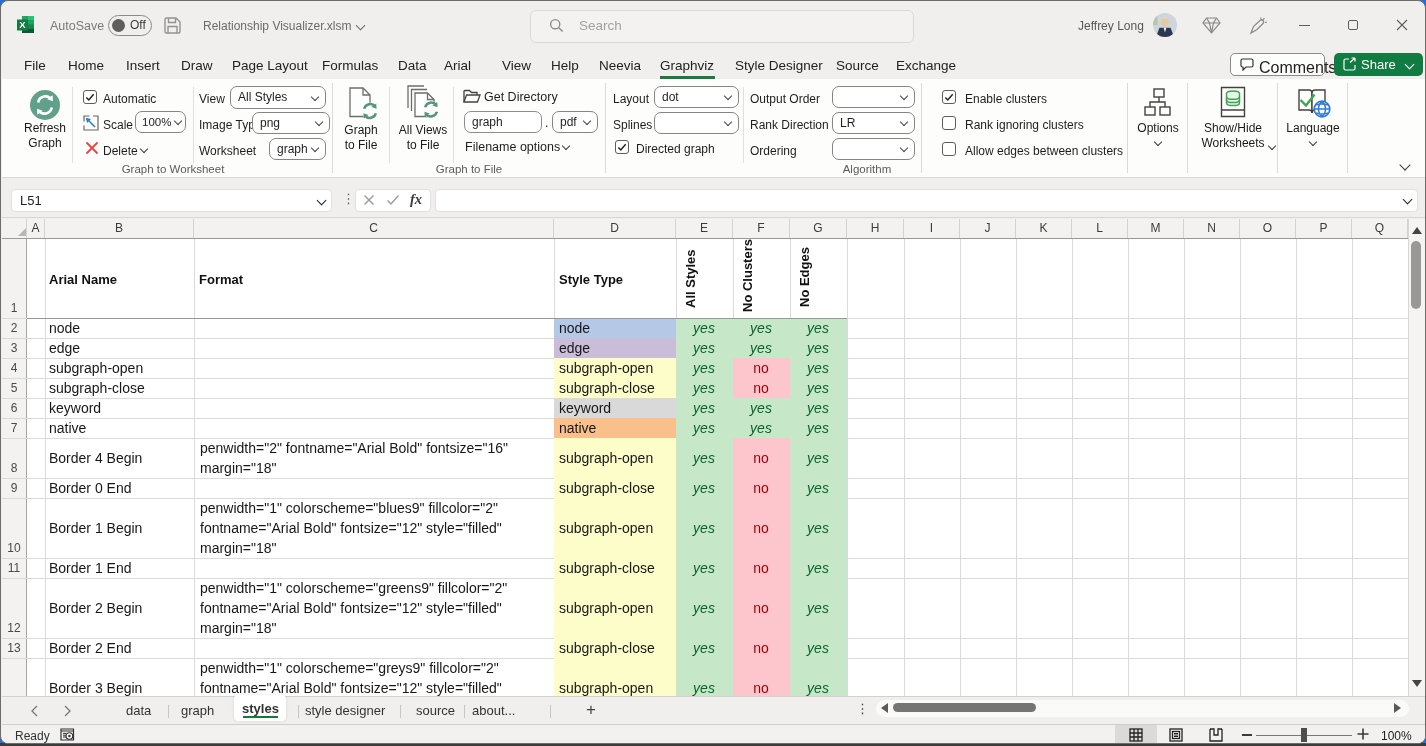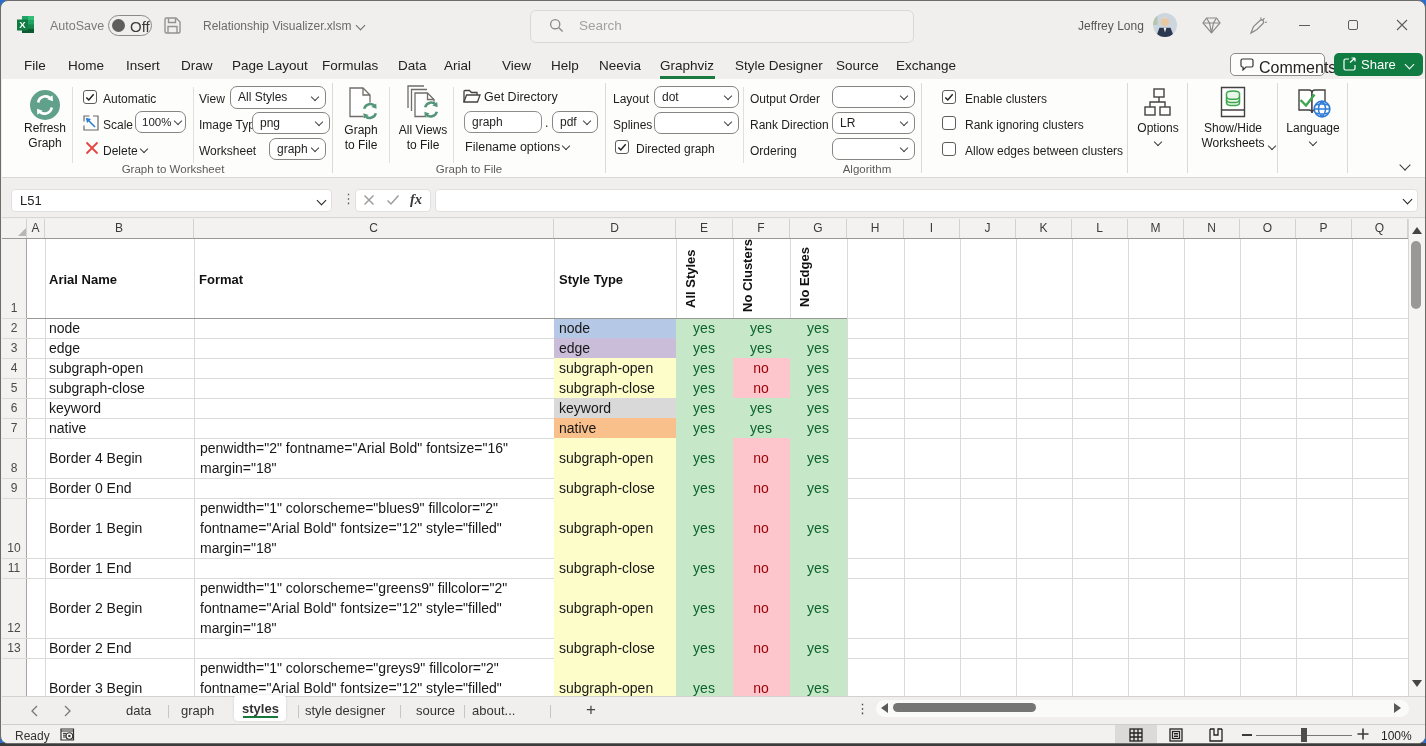--- a/index.html
+++ b/index.html
@@ -23,41 +23,41 @@
 .btxt{position:absolute;font-size:12px;color:#1b1a19;text-align:center;line-height:15px;}
 
 #sheet{position:absolute;left:1px;top:218px;width:1424px;height:477px;background:#fff;}
 .hcell{position:absolute;top:0;height:19px;background:#f3f2f1;font-size:12px;color:#3c3b39;text-align:center;line-height:19px;border-right:1px solid #d4d2d0;}
 .rnum{position:absolute;left:0;width:24px;text-align:center;font-size:12px;line-height:17px;color:#4a4947;}
 .gv{position:absolute;background:#dadad8;width:1px;}
 .gh{position:absolute;background:#dadad8;height:1px;}
 .fill{position:absolute;}
 .ct{position:absolute;font-size:14px;color:#181717;white-space:nowrap;line-height:20px;}
 .yn{position:absolute;font-size:14px;text-align:center;line-height:20px;width:56px;}
-.yes{color:#0c632b;} .no{color:#9c0006;}
+.yes{color:#0c632b;font-style:italic;} .no{color:#9c0006;}
 .bh{position:absolute;font-size:13px;line-height:15px;font-weight:bold;color:#111;white-space:nowrap;}
 .rot{position:absolute;font-size:13px;font-weight:bold;color:#111;white-space:nowrap;line-height:15px;height:15px;transform-origin:0 100%;transform:rotate(-90deg);}
 .tsep{position:absolute;top:8px;height:13px;width:1px;background:#c8c6c4;}
 </style></head><body>
 <div id="bstrip"></div>
 <div id="win">
 <svg class="ab" style="left:16px;top:15px" width="18" height="18" viewBox="0 0 18 18">
 <rect x="5" y="0" width="12" height="17" fill="#1d8a52"></rect>
 <rect x="11" y="0" width="6" height="4.3" fill="#2fbf74"></rect>
       <rect x="5" y="0" width="6" height="4.3" fill="#21a366"></rect>
 <rect x="11" y="4.3" width="6" height="4.3" fill="#21a366"></rect>
 <rect x="5" y="8.6" width="12" height="4.2" fill="#17864d"></rect>
 <rect x="5" y="12.8" width="12" height="4.2" fill="#0e5a30"></rect>
 <rect x="0" y="3.5" width="11" height="11" fill="#107c41"></rect>
 <text x="5.5" y="12" font-size="9.5" font-weight="bold" fill="#fff" text-anchor="middle" font-family="Liberation Sans">X</text>
     </svg>
 <div class="tx" style="left:49px;top:18px;font-size:12.5px;color:#7c7a78">AutoSave</div>
 <div class="ab" style="left:107px;top:14px;width:44px;height:21px;border:1px solid #8b8987;border-radius:11px;background:#f1efee"></div>
 <div class="ab" style="left:111px;top:18px;width:13px;height:13px;border-radius:50%;background:#605e5c"></div>
-<div class="tx" style="left:129px;top:17px;font-size:15px;color:#3b3a39">Off</div>
+<div class="tx" style="left:129px;top:17px;font-size:12px;color:#3b3a39">Off</div>
 <svg class="ab" style="left:162px;top:15px" width="19" height="19" viewBox="0 0 19 19" fill="none" stroke="#949290" stroke-width="1.4">
 <path d="M2 3.5 a1.5 1.5 0 0 1 1.5-1.5 H13 l4 4 V15.5 a1.5 1.5 0 0 1 -1.5 1.5 H3.5 a1.5 1.5 0 0 1 -1.5-1.5 Z"></path>
 <path d="M5.5 2.2 v4.3 h7 v-4.3"></path>
       <path d="M5 17 v-6.5 h9 V17"></path>
     </svg>
 <div class="tx" style="left:202px;top:18px;font-size:12px;color:#6d6b69">Relationship Visualizer.xlsm</div>
 <div class="chev" style="left:356px;top:21px;border-color:#6d6b69"></div>
 <div class="ab" style="left:529px;top:9px;width:384px;height:33px;border:1px solid #dad8d6;border-radius:6px;background:#f4f2f1"></div>
 <svg class="ab" style="left:548px;top:17px" width="15" height="15" viewBox="0 0 15 15" fill="none" stroke="#8e8c8a" stroke-width="1.4">
 <circle cx="6.2" cy="6.2" r="4.6"></circle>

